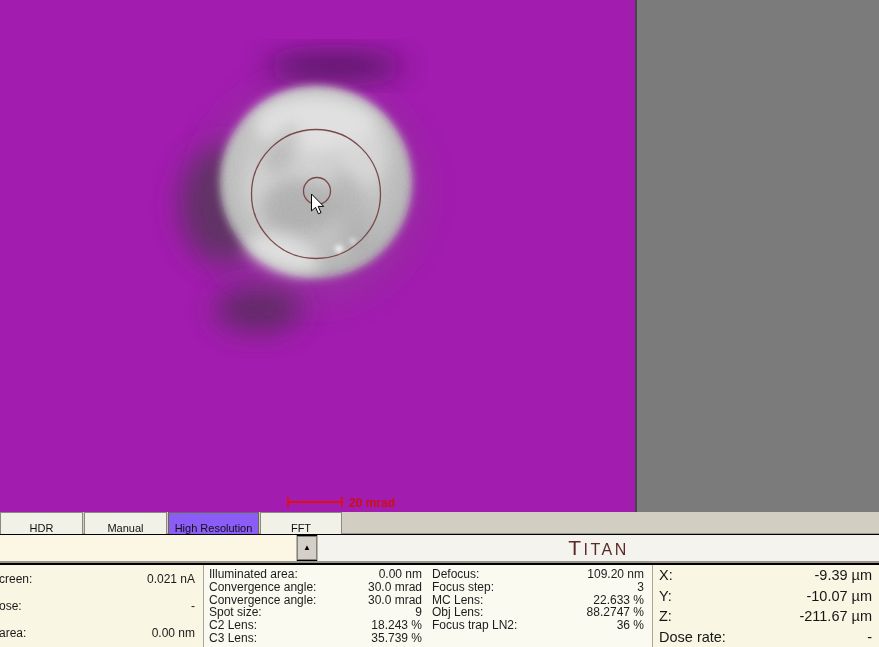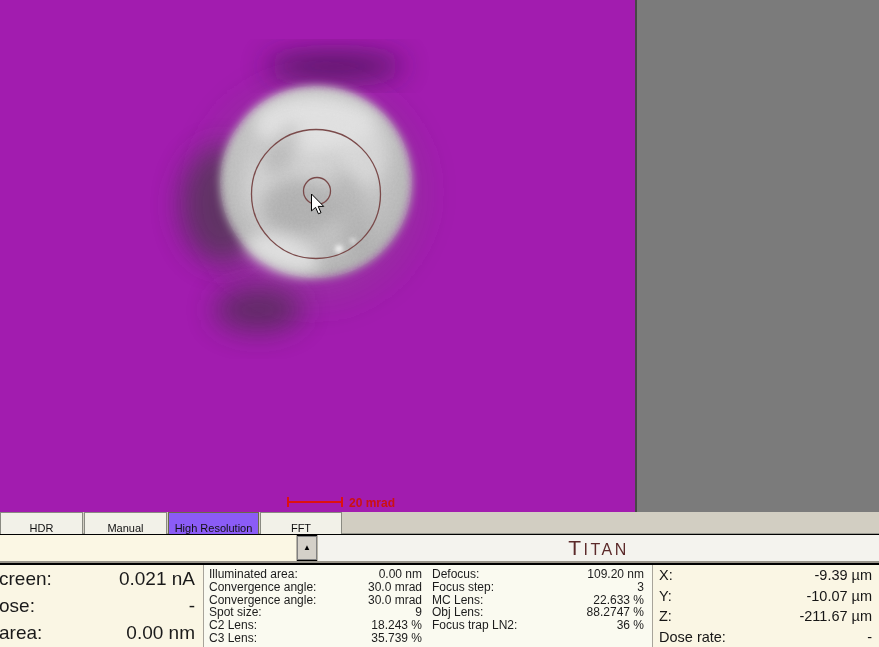--- a/index.html
+++ b/index.html
@@ -33,21 +33,21 @@
                  text-align:center;cursor:default;}
   #titan-bar{flex:1;height:100%;background:#f4f3ee;border-left:1px solid #b8b4a8;
              display:flex;align-items:flex-start;justify-content:center;}
   #titan-title{font-size:16px;letter-spacing:2.5px;color:#5c2a2a;line-height:26px;}
   #titan-title::first-letter{font-size:21px;}
 
   
   #data-row{position:absolute;left:0;top:565px;width:879px;height:82px;display:flex;}
   #panel-beam{width:203px;background:#faf6e4;padding:1px 8px 1px 1px;
               display:flex;flex-direction:column;justify-content:space-around;}
-  .bc-row{display:flex;justify-content:space-between;font-size:19px;color:#1a1a1a;
+  .bc-row{display:flex;justify-content:space-between;font-size:12px;color:#1a1a1a;
           line-height:24px;white-space:nowrap;}
   .bc-row .lbl{margin-left:-2px;}
 
   #panel-optics{width:449px;background:#fafaf0;border-left:1px solid #a8a49a;
                 display:flex;padding-top:3px;}
   .op-col{display:flex;flex-direction:column;}
   .op-col1{width:222px;padding:0 4px 0 5px;}
   .op-col2{width:222px;padding:0 4px 0 6px;}
   .op-row{display:flex;justify-content:space-between;font-size:12px;color:#1c1c1c;
           line-height:12.8px;white-space:nowrap;}

